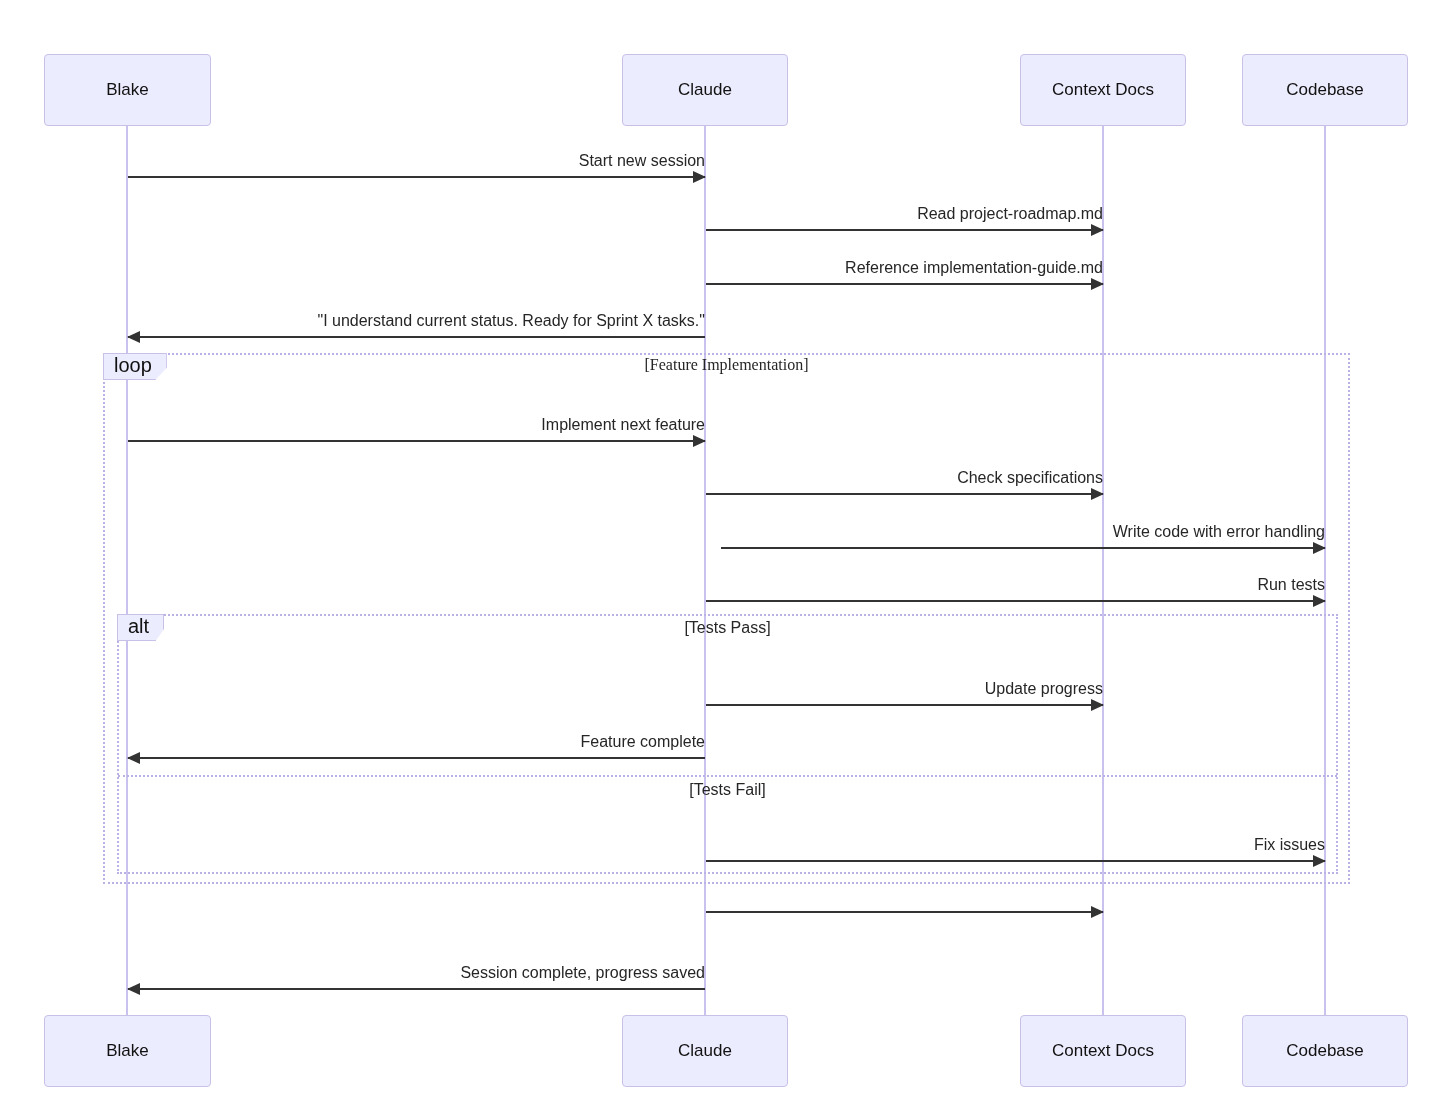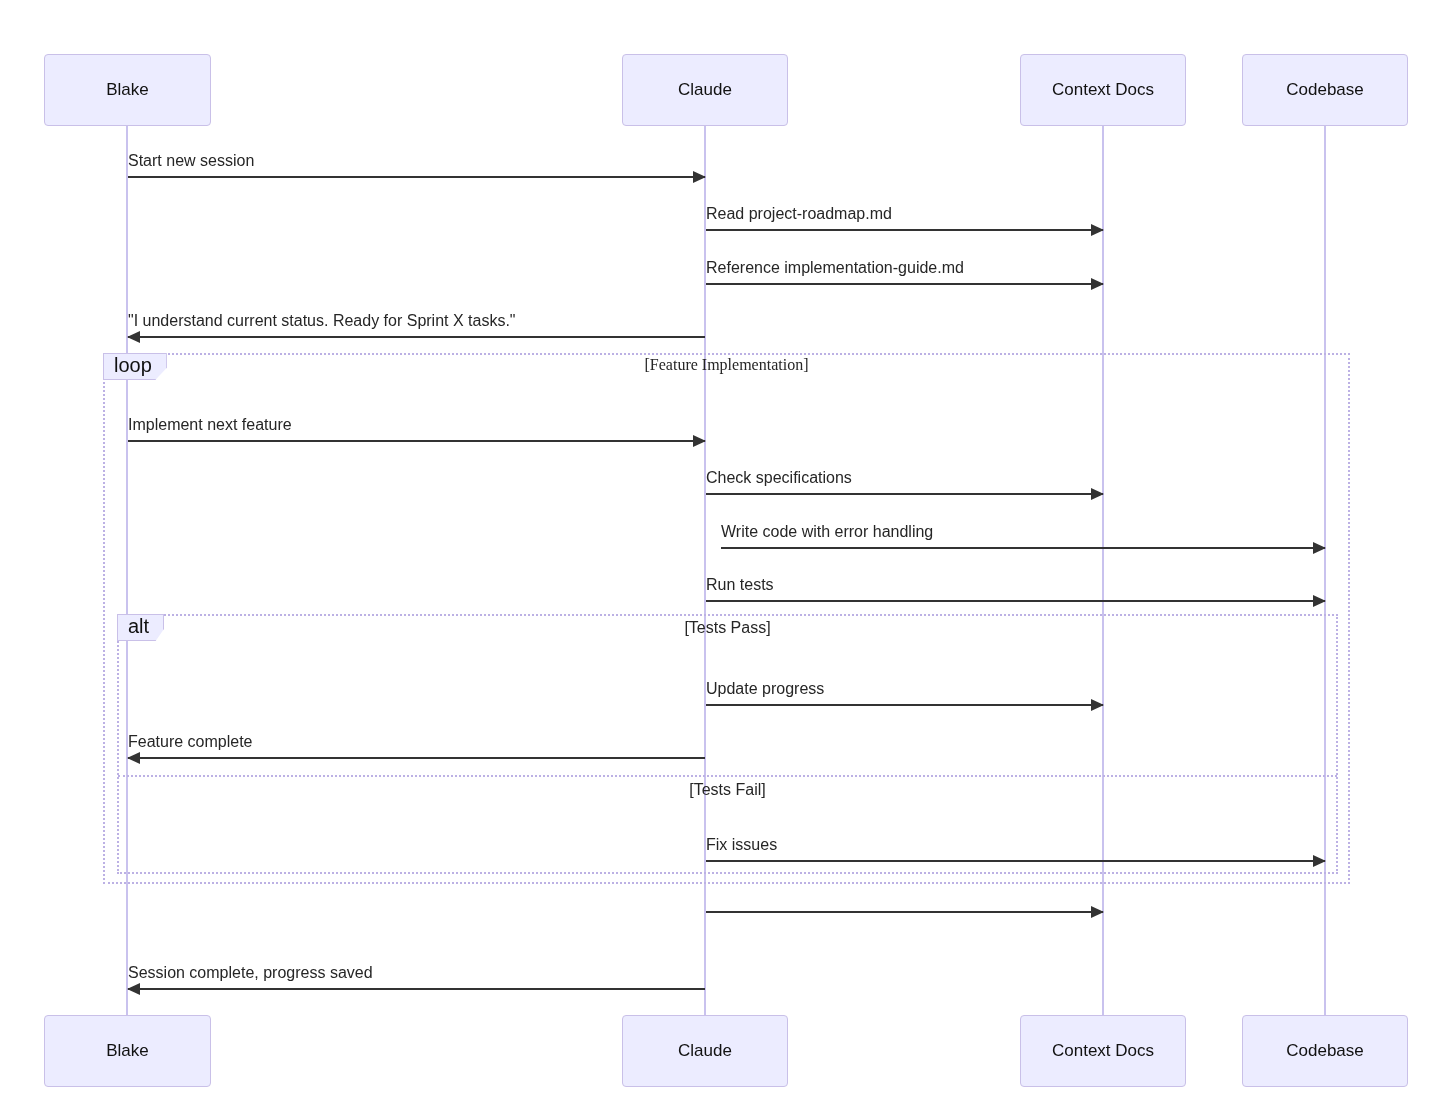--- a/index.html
+++ b/index.html
@@ -41,21 +41,21 @@
     top: 110px;
     height: 889px;
     width: 2px;
     background: var(--lifeline);
   }
 
   .msg {
     position: absolute;
   }
   .msg-label {
-    text-align: left;
+    text-align: right;
     font-size: 16px;
     line-height: 20px;
     height: 20px;
     margin-bottom: 5px;
     color: var(--text);
     white-space: nowrap;
   }
   .msg-line {
     position: relative;
     height: 0;

